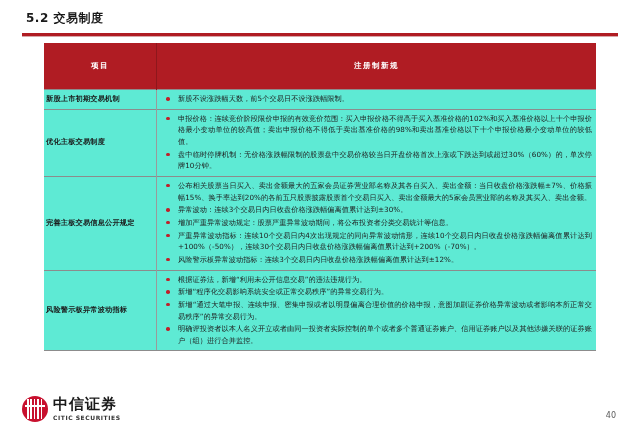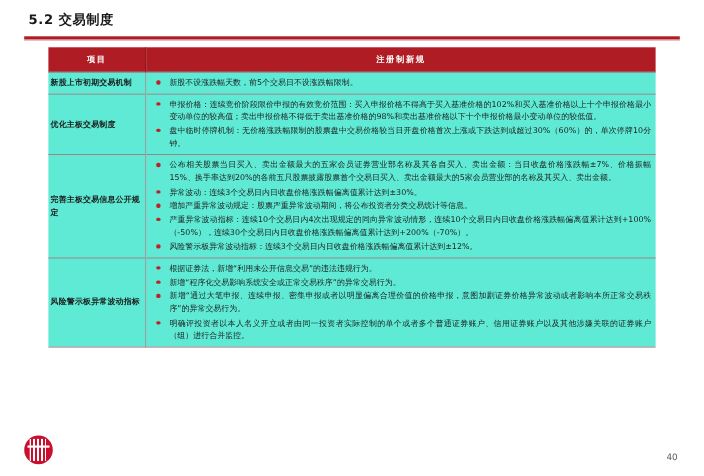--- a/index.html
+++ b/index.html
@@ -52,21 +52,21 @@
     border-collapse: collapse;
     table-layout: fixed;
   }
   .tbl thead th {
     background: #b01c23;
     color: #ffffff;
     font-size: 7.5px;
     font-weight: bold;
     letter-spacing: 1.5px;
     height: 22px;
-    padding: 0;
+    padding: 12px;
     text-align: center;
     vertical-align: middle;
     border: 0;
   }
   .th-item {
     width: 88px;
     border-right: 1px solid #8e171c !important;
   }
 
   .tbl tbody td {
@@ -242,14 +242,18 @@
           <li>明确评投资者以本人名义开立或者由同一投资者实际控制的单个或者多个普通证券账户、信用证券账户以及其他涉嫌关联的证券账户（组）进行合并监控。</li>
         </ul>
       </td>
     </tr>
 
   </tbody>
 </table>
 
 <div class="footer-logo">
   <div class="logo-mark"></div>
+  <div class="logo-text">
+    <div class="logo-cn">中信证券</div>
+    <div class="logo-en">CITIC SECURITIES</div>
+  </div>
 </div>
 <div class="page-num">40</div>
 
 </body></html>

